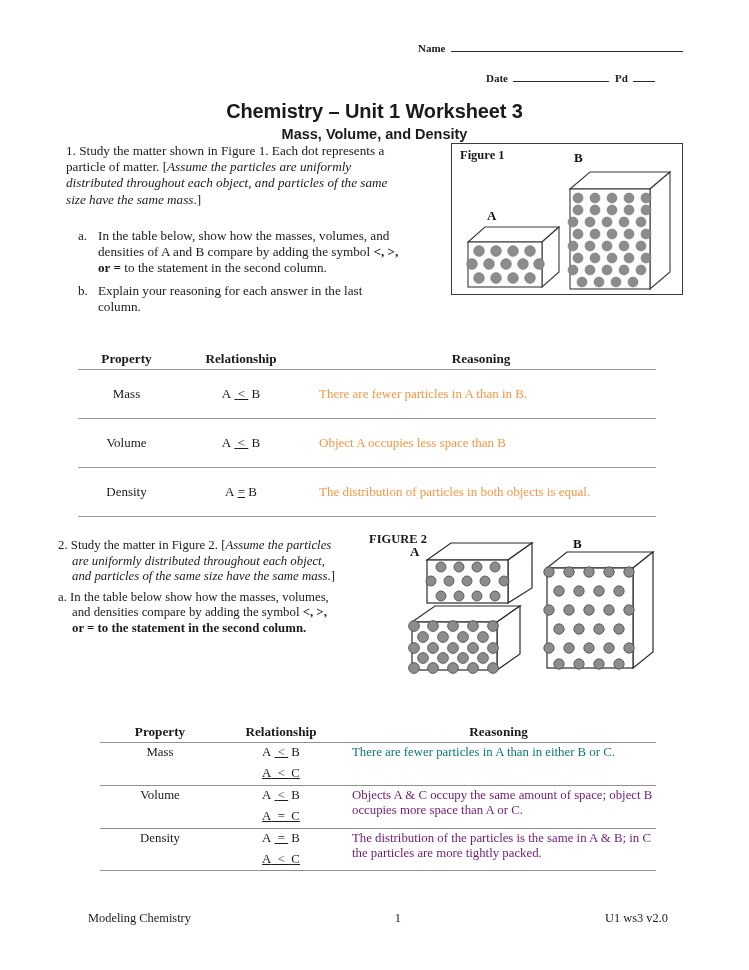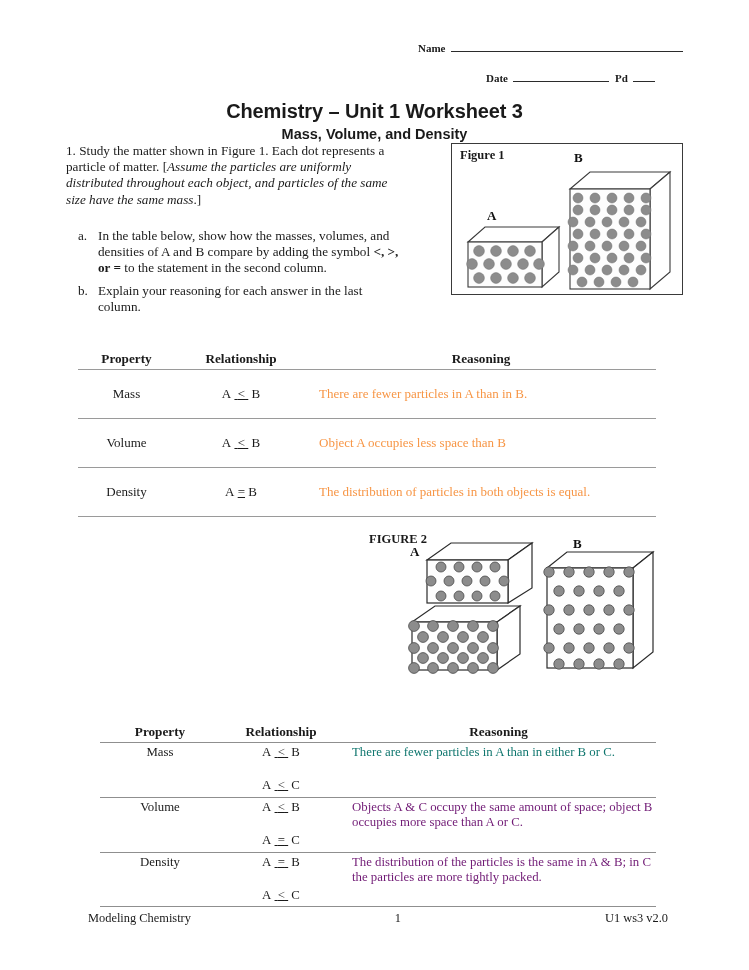--- a/index.html
+++ b/index.html
@@ -177,21 +177,21 @@
     padding-top: 2px;
     padding-bottom: 3px;
     font-size: 12.8px;
     line-height: 15.4px;
   }
   .t2 .c-prop { width: 118px; text-align: center; }
   .t2 .c-rel  { width: 120px; text-align: center; white-space: nowrap; }
   .t2 .c-rea  { text-align: left; padding-left: 10px; }
   .t2 th.c-rea { text-align: center; padding-left: 0; }
   .t2 .rel-line { display: block; }
-  .t2 .rel-line + .rel-line { margin-top: 18px; }
+  .t2 .rel-line + .rel-line { margin-top: 6px; text-decoration: underline; }
   .ans-red { color: #701a75; }
   .ans-orange2 { color: #0f766e; }
 
   .u { text-decoration: underline; }
 
   
   .footer {
     position: absolute;
     left: 88px; top: 911px;
     width: 580px;
@@ -334,20 +334,26 @@
     </tr>
     <tr>
       <td class="c-prop">Density</td>
       <td class="c-rel"><span>A</span>&nbsp;<span class="u"><span>=</span></span>&nbsp;<span>B</span></td>
       <td class="c-rea ans-orange">The distribution of particles in both objects is equal.</td>
     </tr>
   </tbody>
 </table>
 
 <div class="q2">
+  <div class="q2-p q2-hang">
+    <span>2. Study the matter in Figure 2. [</span><span class="em">Assume the particles are uniformly distributed throughout each object, and particles of the same size have the same mass</span><span>.]</span>
+  </div>
+  <div class="q2-p q2-hang">
+    <span>a. In the table below show how the masses, volumes, and densities compare by adding the symbol </span><span class="bold">&lt;, &gt;, or</span><span class="bold"> = to the statement in the second column.</span>
+  </div>
 </div>
 
 <div class="fig2">
   <span class="fig2-label">FIGURE 2</span>
   <svg class="fig-svg" width="320" height="185" viewBox="0 0 320 185">
 
     <g>
       <polygon points="72,30 96,13 177,13 153,30" fill="#ffffff" stroke="#2b2b2b" stroke-width="1.2"></polygon>
       <polygon points="153,30 177,13 177,58 153,73" fill="#ffffff" stroke="#2b2b2b" stroke-width="1.2"></polygon>
       <rect x="72" y="30" width="81" height="43" fill="#fefefe" stroke="#2b2b2b" stroke-width="1.2"></rect>

